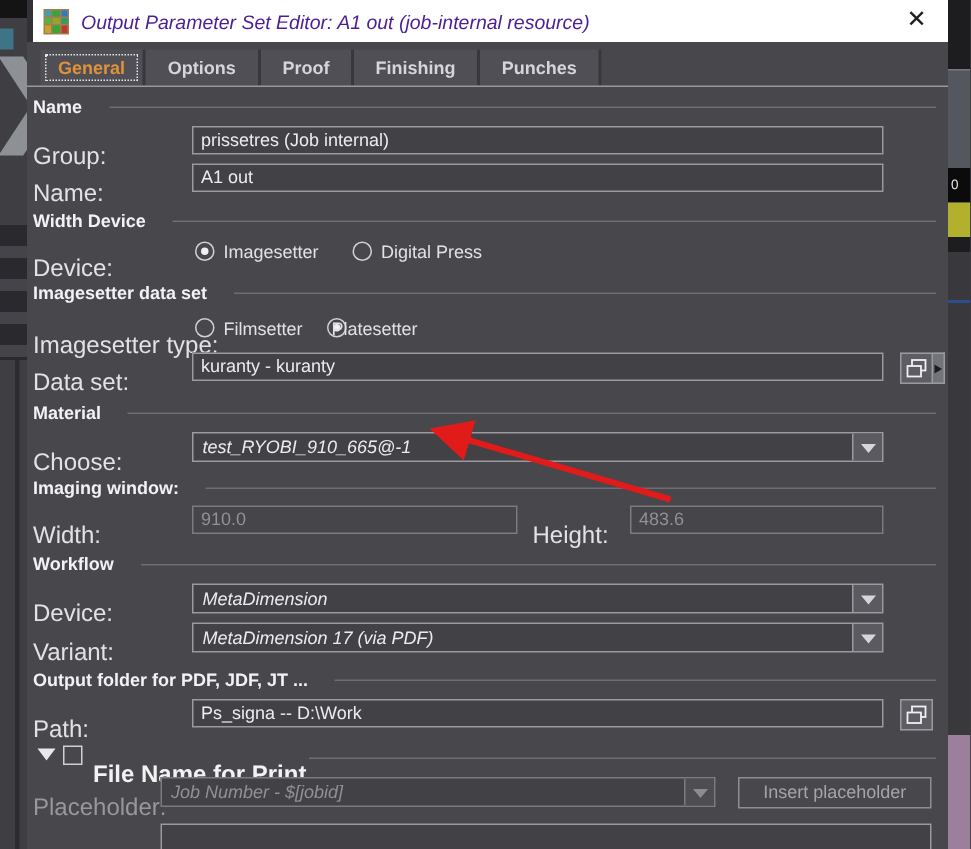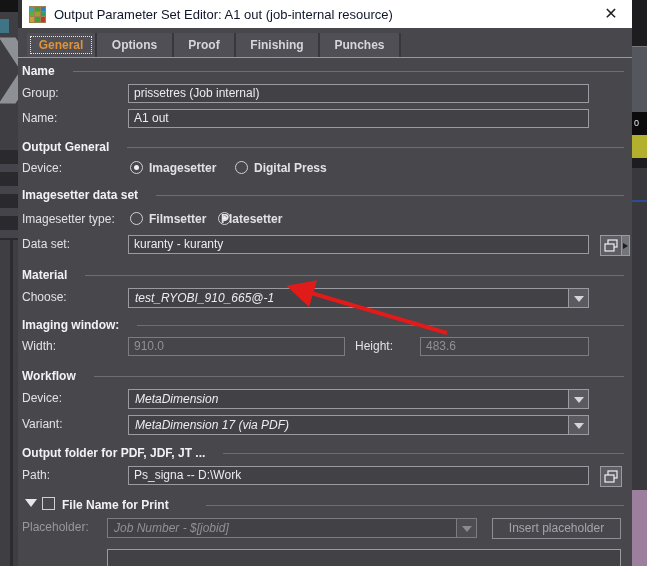--- a/index.html
+++ b/index.html
@@ -20,55 +20,55 @@
   .bg-right .b3 { position:absolute; left:0; top:112px; width:15px; height:23px; background:#0b0b0c; color:#e8e8e8; font-size:9px; line-height:23px; padding-left:2px; }
   .bg-right .b4 { position:absolute; left:0; top:135px; width:15px; height:23px; background:#b2b02c; }
   .bg-right .b5 { position:absolute; left:0; top:158px; width:15px; height:10px; background:#1d1d20; }
   .bg-right .b6 { position:absolute; left:0; top:200px; width:15px; height:2px; background:#2b4f8e; }
   .bg-right .b7 { position:absolute; left:0; top:490px; width:15px; height:76px; background:#9c7f9c; }
 
   
   .titlebar { position:absolute; left:22px; top:0; width:610px; height:28px; background:#ffffff; display:flex; align-items:center; }
   .app-icon { width:17px; height:17px; margin-left:7px; display:grid; grid-template-columns:1fr 1fr 1fr; grid-template-rows:1fr 1fr 1fr; gap:1px; background:#a08050; padding:1px; }
   .app-icon i { display:block; }
-  .title-text { font-size:13px; color:#0f172a; margin-left:8px; letter-spacing:0; }
+  .title-text { font-size:13px; color:#4c1d95; margin-left:8px; letter-spacing:0;font-style:italic; }
   .close-btn { position:absolute; right:10px; top:4px; width:22px; height:20px; font-size:16px; color:#202020; text-align:center; line-height:20px; cursor:default; }
 
   .dialog { position:absolute; left:18px; top:28px; width:614px; height:538px; background:#47474c; }
 
   
   .tabbar { position:absolute; left:9px; top:5px; display:flex; }
   .tab { height:24px; background:#4f4f55; border-right:2px solid #38383c; color:#d6d6da; font-weight:bold; font-size:12px; display:flex; align-items:center; justify-content:center; }
   .tab.selected { color:#e0923a; position:relative; }
   .tab.selected::after { content:""; position:absolute; left:3px; top:3px; right:3px; bottom:3px; border:1px dotted #e6e6ea; }
   .tab-underline { position:absolute; left:0; top:29px; width:614px; height:1px; background:#98989d; }
 
   
   .content { position:absolute; left:0; top:30px; width:614px; }
   .sec-head { display:flex; align-items:center; margin:0 8px 0 4px; height:14px;gap:12px; }
   .sec-head b { color:#f2f2f4; font-size:12px; white-space:nowrap; }
   .sec-head .rule { flex:1; height:1px; background:#6d6d72; margin-left:6px; }
 
   .row { position:relative; height:19px; }
-  .lbl { position:absolute; left:4px; top:2px; font-size:12px; color:#e2e2e6; white-space:nowrap; }
+  .lbl { position:absolute; left:4px; top:12px; font-size:16px; color:#e2e2e6; white-space:nowrap; }
   .lbl.dim { color:#97979c; }
 
   .field { position:absolute; background:#414146; border:1px solid #9a9aa0; color:#ececf0; font-size:12px; line-height:17px; padding:0 5px; white-space:nowrap; overflow:hidden; height:19px; }
   .field.disabled { border-color:#7b7b80; color:#909095; background:#45454a; }
 
   .select { position:absolute; height:20px; background:#414146; border:1px solid #9a9aa0; color:#ececf0; font-size:12px; line-height:18px; padding:0 24px 0 6px; white-space:nowrap; overflow:hidden;font-style:italic; }
   .select .dd { position:absolute; right:0; top:0; bottom:0; width:20px; background:#5a5a60; border-left:1px solid #9a9aa0; }
   .select .dd::after { content:""; position:absolute; left:5px; top:7px; border:5px solid transparent; border-top:6px solid #d6d6da; }
   .select.disabled { border-color:#7b7b80; color:#909095; }
   .select.disabled .dd { background:#4d4d52; border-left-color:#7b7b80; }
   .select.disabled .dd::after { border-top-color:#8b8b90; }
 
   .radio { position:absolute; top:2px; width:13px; height:13px; border:1px solid #d2d2d6; border-radius:50%; background:#47474c; }
   .radio.checked::after { content:""; position:absolute; left:3px; top:3px; width:5px; height:5px; border-radius:50%; background:#f0f0f4; }
-  .radio-lbl { position:absolute; top:2px; font-size:12px; color:#e2e2e6; white-space:nowrap;font-weight:bold; }
+  .radio-lbl { position:absolute; top:2px; font-size:12px; color:#e2e2e6; white-space:nowrap; }
 
   .browse-btn { position:absolute; width:22px; height:21px; background:#5d5d63; border:1px solid #9a9aa0; display:flex; align-items:center; justify-content:center; }
   .browse-arrow { position:absolute; width:8px; height:21px; background:#73737a; border:1px solid #9a9aa0; border-left:none; }
   .browse-arrow::after { content:""; position:absolute; left:1px; top:7px; border:3px solid transparent; border-left:5px solid #1c1c1e; }
 
   .expander-tri { position:absolute; left:7px; top:3px; width:0; height:0; border:6px solid transparent; border-top:8px solid #e8e8ec; }
   .checkbox { position:absolute; left:24px; top:1px; width:13px; height:13px; border:1px solid #cfcfd4; background:#47474c; }
 
   .btn { position:absolute; height:21px; background:#47474c; border:1px solid #8e8e94; color:#a4a4aa; font-size:12px; text-align:center; line-height:19px; }
 
@@ -130,21 +130,21 @@
     <div class="row" style="margin-top:6px">
       <span class="lbl">Group:</span>
       <span class="field" style="left:110px; width:461px">prissetres (Job internal)</span>
     </div>
     <div class="row" style="margin-top:6px">
       <span class="lbl">Name:</span>
       <span class="field" style="left:110px; width:461px">A1 out</span>
     </div>
 
     <div class="sec-head" style="margin-top:12px">
-      <b>Output General</b>
+      <b>Width Device</b>
         <span class="rule"></span>
     </div>
     <div class="row" style="margin-top:5px">
       <span class="lbl">Device:</span>
       <span class="radio checked" style="left:112px"></span>
       <span class="radio-lbl" style="left:131px">Imagesetter</span>
       <span class="radio" style="left:217px"></span>
       <span class="radio-lbl" style="left:236px">Digital Press</span>
     </div>
 

